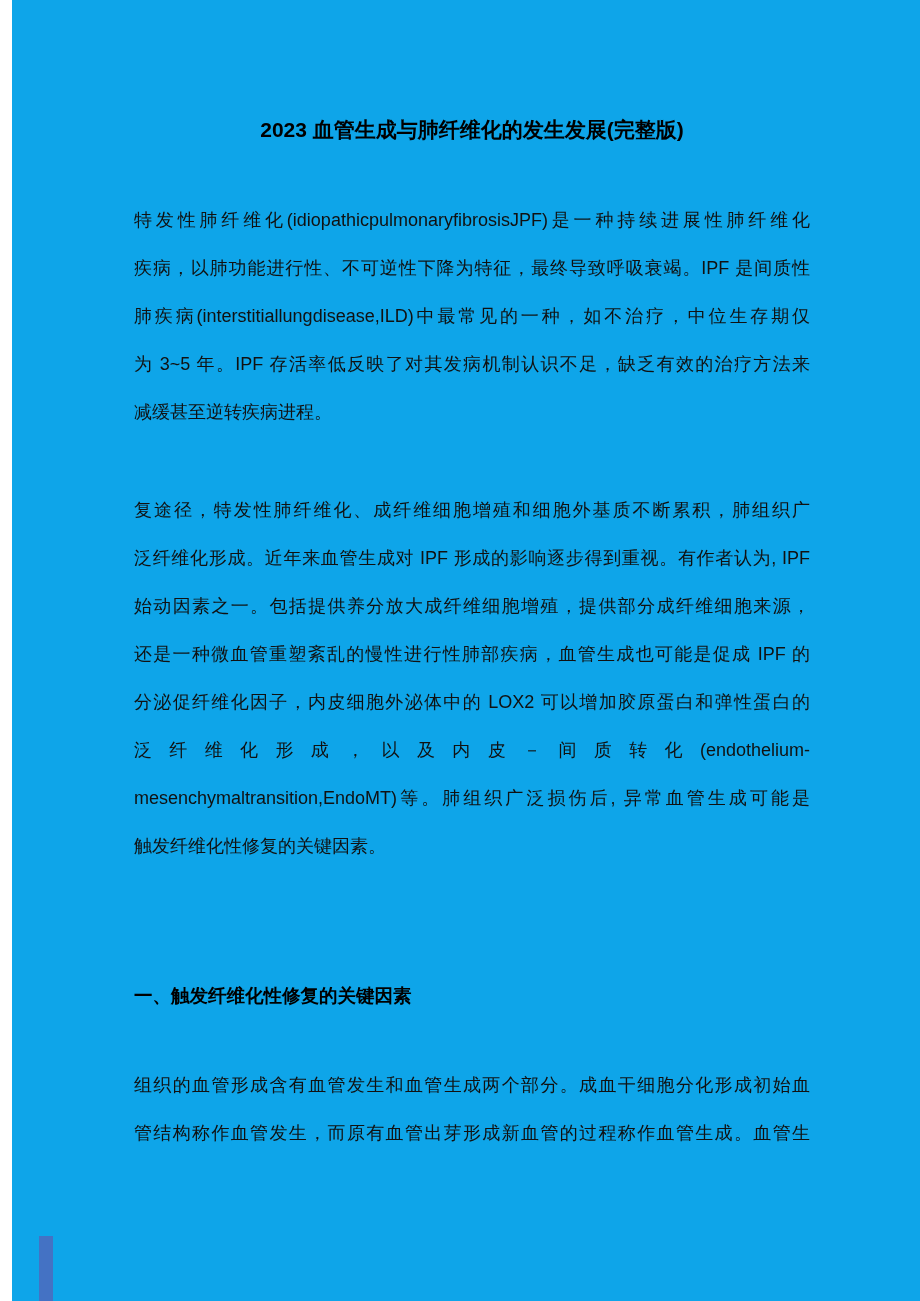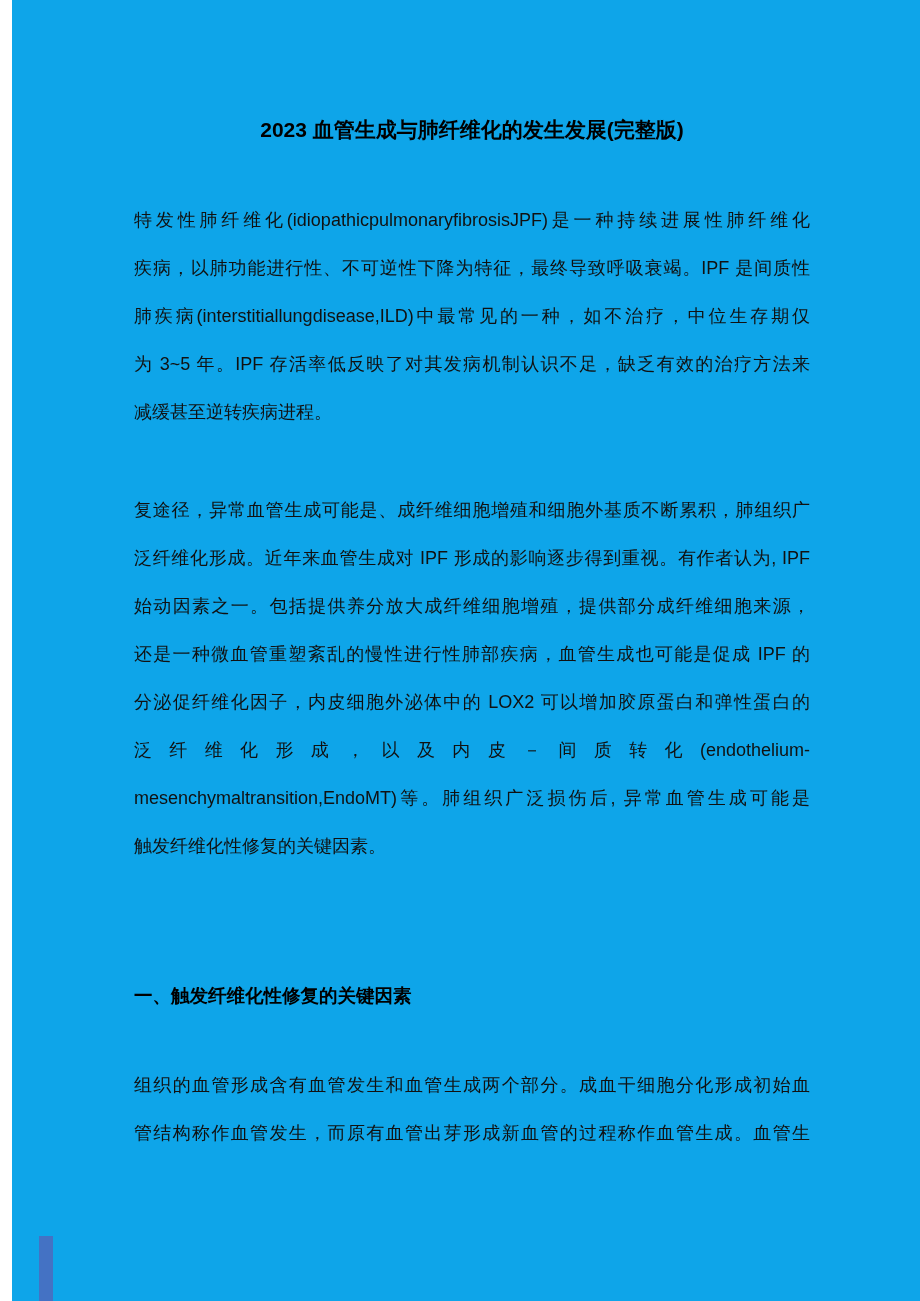--- a/index.html
+++ b/index.html
@@ -59,21 +59,21 @@
 
   <div class="textcol para p1">
     <span class="line">特发性肺纤维化(idiopathicpulmonaryfibrosisJPF)是一种持续进展性肺纤维化</span>
     <span class="line">疾病，以肺功能进行性、不可逆性下降为特征，最终导致呼吸衰竭。IPF 是间质性</span>
     <span class="line">肺疾病(interstitiallungdisease,ILD)中最常见的一种，如不治疗，中位生存期仅</span>
     <span class="line">为 3~5 年。IPF 存活率低反映了对其发病机制认识不足，缺乏有效的治疗方法来</span>
     <span class="line last">减缓甚至逆转疾病进程。</span>
   </div>
 
   <div class="textcol para p2">
-    <span class="line">复途径，异常血管生成可能是、成纤维细胞增殖和细胞外基质不断累积，肺组织广</span>
+    <span class="line">复途径，特发性肺纤维化、成纤维细胞增殖和细胞外基质不断累积，肺组织广</span>
     <span class="line">泛纤维化形成。近年来血管生成对 IPF 形成的影响逐步得到重视。有作者认为, IPF</span>
     <span class="line">始动因素之一。包括提供养分放大成纤维细胞增殖，提供部分成纤维细胞来源，</span>
     <span class="line">还是一种微血管重塑紊乱的慢性进行性肺部疾病，血管生成也可能是促成 IPF 的</span>
     <span class="line">分泌促纤维化因子，内皮细胞外泌体中的 LOX2 可以增加胶原蛋白和弹性蛋白的</span>
     <span class="line">泛纤维化形成，以及内皮－间质转化(endothelium-</span>
     <span class="line">mesenchymaltransition,EndoMT)等。肺组织广泛损伤后, 异常血管生成可能是</span>
     <span class="line last">触发纤维化性修复的关键因素。</span>
   </div>
 
   <div class="textcol heading">一、触发纤维化性修复的关键因素</div>

